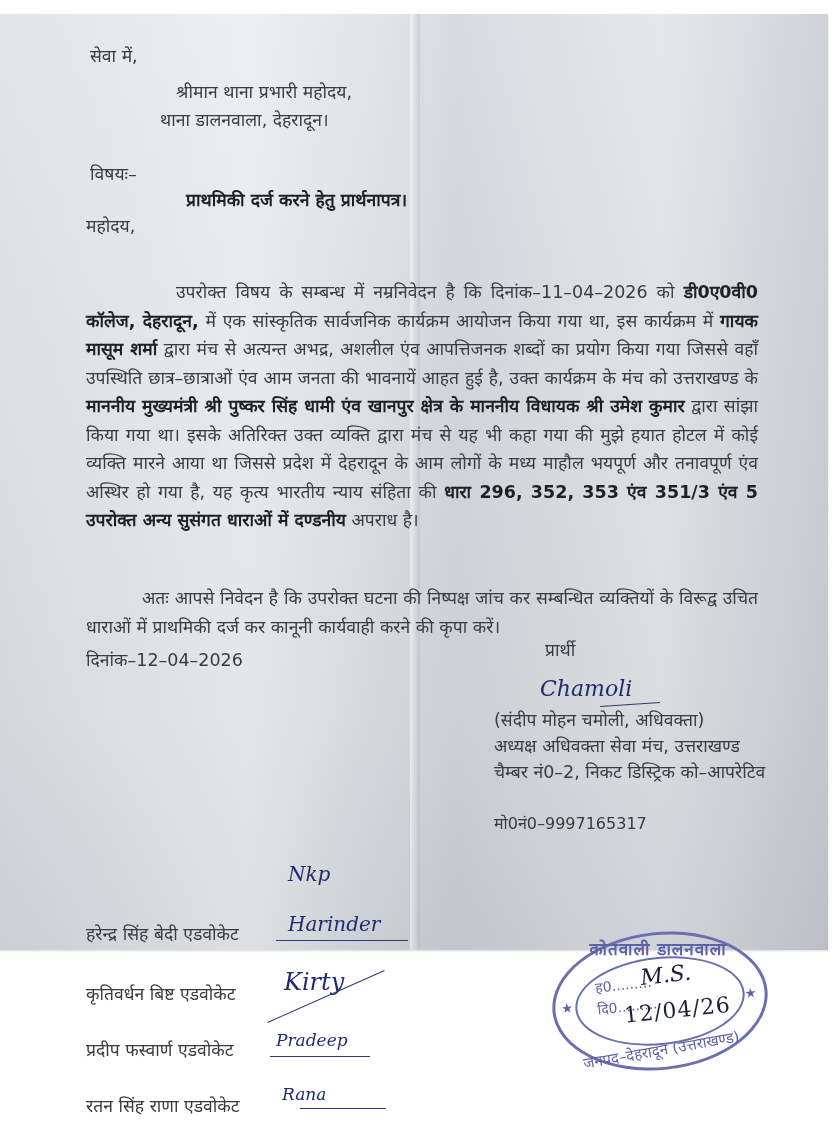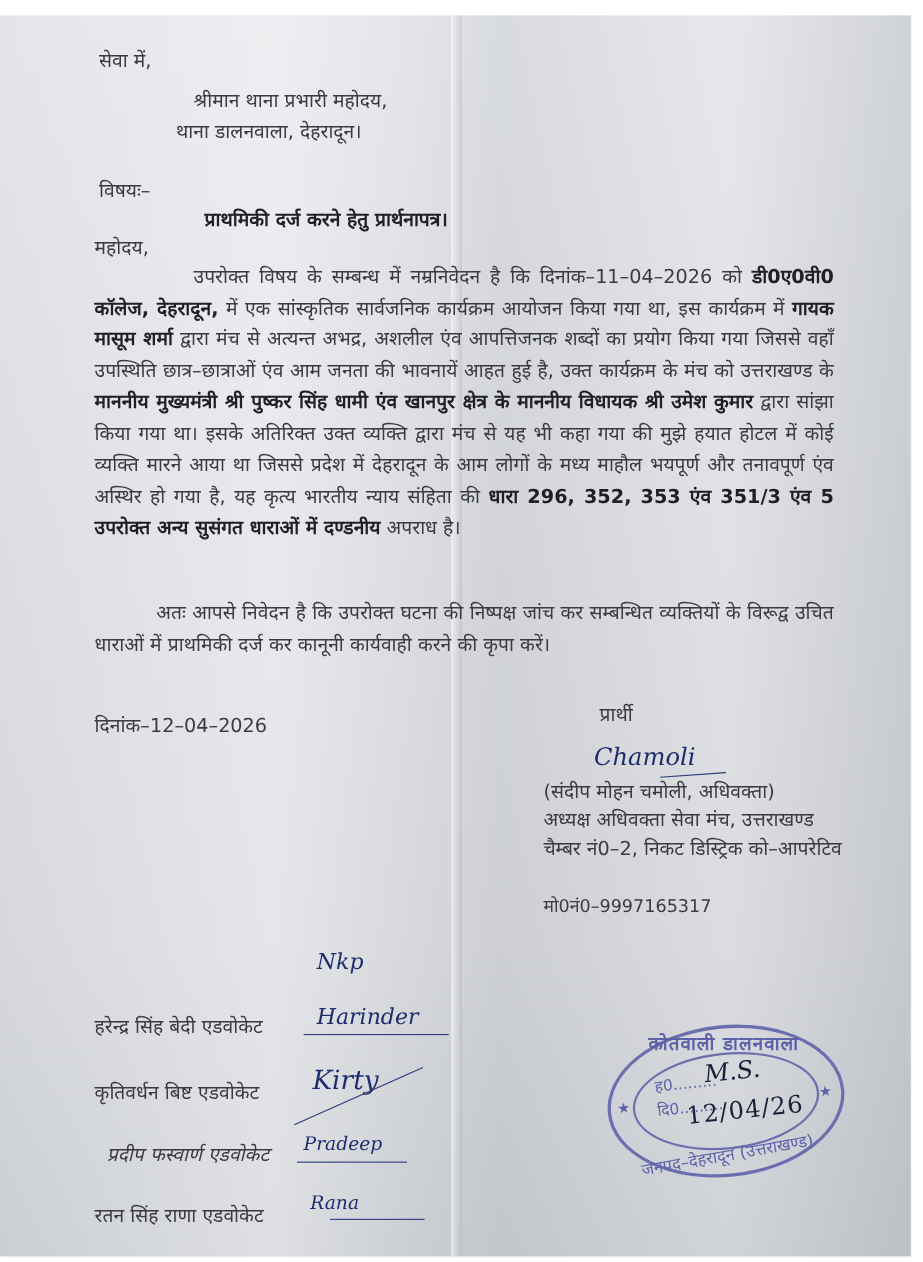--- a/index.html
+++ b/index.html
@@ -1,31 +1,31 @@
 <!DOCTYPE html>
 <html><head>
 <meta charset="utf-8">
 <style>
   html, body { margin: 0; padding: 0; }
   body {
     width: 839px; height: 1147px; background: #ffffff; position: relative; overflow: hidden;
     font-family: "DejaVu Sans", "Liberation Sans", sans-serif;
   }
   .paper {
-    position: absolute; left: 0; top: 14px; width: 828px; height: 1128px;
+    position: absolute; left: 0; top: 14px; width: 828px; height: 936px;
     background:
       linear-gradient(90deg, rgba(255,255,255,0.0) 0%, rgba(255,255,255,0.35) 30%, rgba(255,255,255,0.0) 45%, rgba(120,125,135,0.10) 55%, rgba(255,255,255,0.10) 80%, rgba(120,125,135,0.18) 100%),
       linear-gradient(180deg, #e3e5e9 0%, #dcdee2 40%, #d6d8dc 75%, #cbced3 100%);
     box-shadow: 0 1px 2px rgba(0,0,0,0.15);
     color: #3a3b40;
   }
   .fold { position: absolute; top: 0; bottom: 0; width: 10px; background: linear-gradient(90deg, rgba(255,255,255,0.55), rgba(150,155,160,0.25)); }
   .txt { position: absolute; font-size: 17.5px; line-height: 28px; white-space: nowrap; }
   .b { font-weight: bold; color: #1f2024; }
-  .para { position: absolute; left: 86px; width: 672px; font-size: 17.5px; line-height: 28.5px; text-align: justify; }
+  .para { position: absolute; left: 86px; width: 672px; font-size: 17.5px; line-height: 28.5px; text-align: justify; margin-top: 40px; }
   .para .indent { display: inline-block; width: 90px; }
   .sig-line { position: absolute; height: 0; border-top: 1.5px solid #2b3a78; }
   .sig { position: absolute; font-family: "DejaVu Serif", serif; font-style: italic; color: #1f2d6e; font-size: 20px; }
   .stamp {
     position: absolute; left: 552px; top: 918px; width: 210px; height: 132px;
     border: 3px solid #6b6fb0; border-radius: 50%; color: #5d62a8; transform: rotate(-6deg);
   }
   .stamp-inner { position: absolute; left: 20px; top: 22px; width: 166px; height: 84px; border: 2px solid #6b6fb0; border-radius: 50%; }
   .stamp .ring-top { position: absolute; left: 40px; top: 2px; font-size: 17px; font-weight: bold; letter-spacing: 1px; transform: rotate(6deg); }
   .stamp .ring-bottom { position: absolute; left: 22px; top: 104px; font-size: 15px; transform: rotate(-4deg); }
@@ -69,21 +69,21 @@
   <div class="sig" style="left:288px; top:848px;">Nkp</div>
 
   <div class="txt" style="left:86px; top:906px;">हरेन्द्र सिंह बेदी एडवोकेट</div>
   <div class="sig" style="left:288px; top:898px; font-size:20px;">Harinder</div>
   <div class="sig-line" style="left:276px; top:926px; width:132px;"></div>
 
   <div class="txt" style="left:86px; top:966px;">कृतिवर्धन बिष्ट एडवोकेट</div>
   <div class="sig" style="left:284px; top:954px; font-size:24px;">Kirty</div>
   <div class="sig-line" style="left:262px; top:982px; width:128px; transform:rotate(-24deg);"></div>
 
-  <div class="txt" style="left:97px; top:1022px;font-style:italic;">प्रदीप फस्वार्ण एडवोकेट</div>
+  <div class="txt" style="left:86px; top:1022px;">प्रदीप फस्वार्ण एडवोकेट</div>
   <div class="sig" style="left:276px; top:1016px; font-size:17px;">Pradeep</div>
   <div class="sig-line" style="left:270px; top:1042px; width:100px;"></div>
 
   <div class="txt" style="left:86px; top:1078px;">रतन सिंह राणा एडवोकेट</div>
   <div class="sig" style="left:282px; top:1070px; font-size:17px;">Rana</div>
   <div class="sig-line" style="left:300px; top:1094px; width:86px;"></div>
 
   <div class="stamp">
     <div class="stamp-inner"></div>
     <div class="ring-top">कोतवाली डालनवाला</div>

